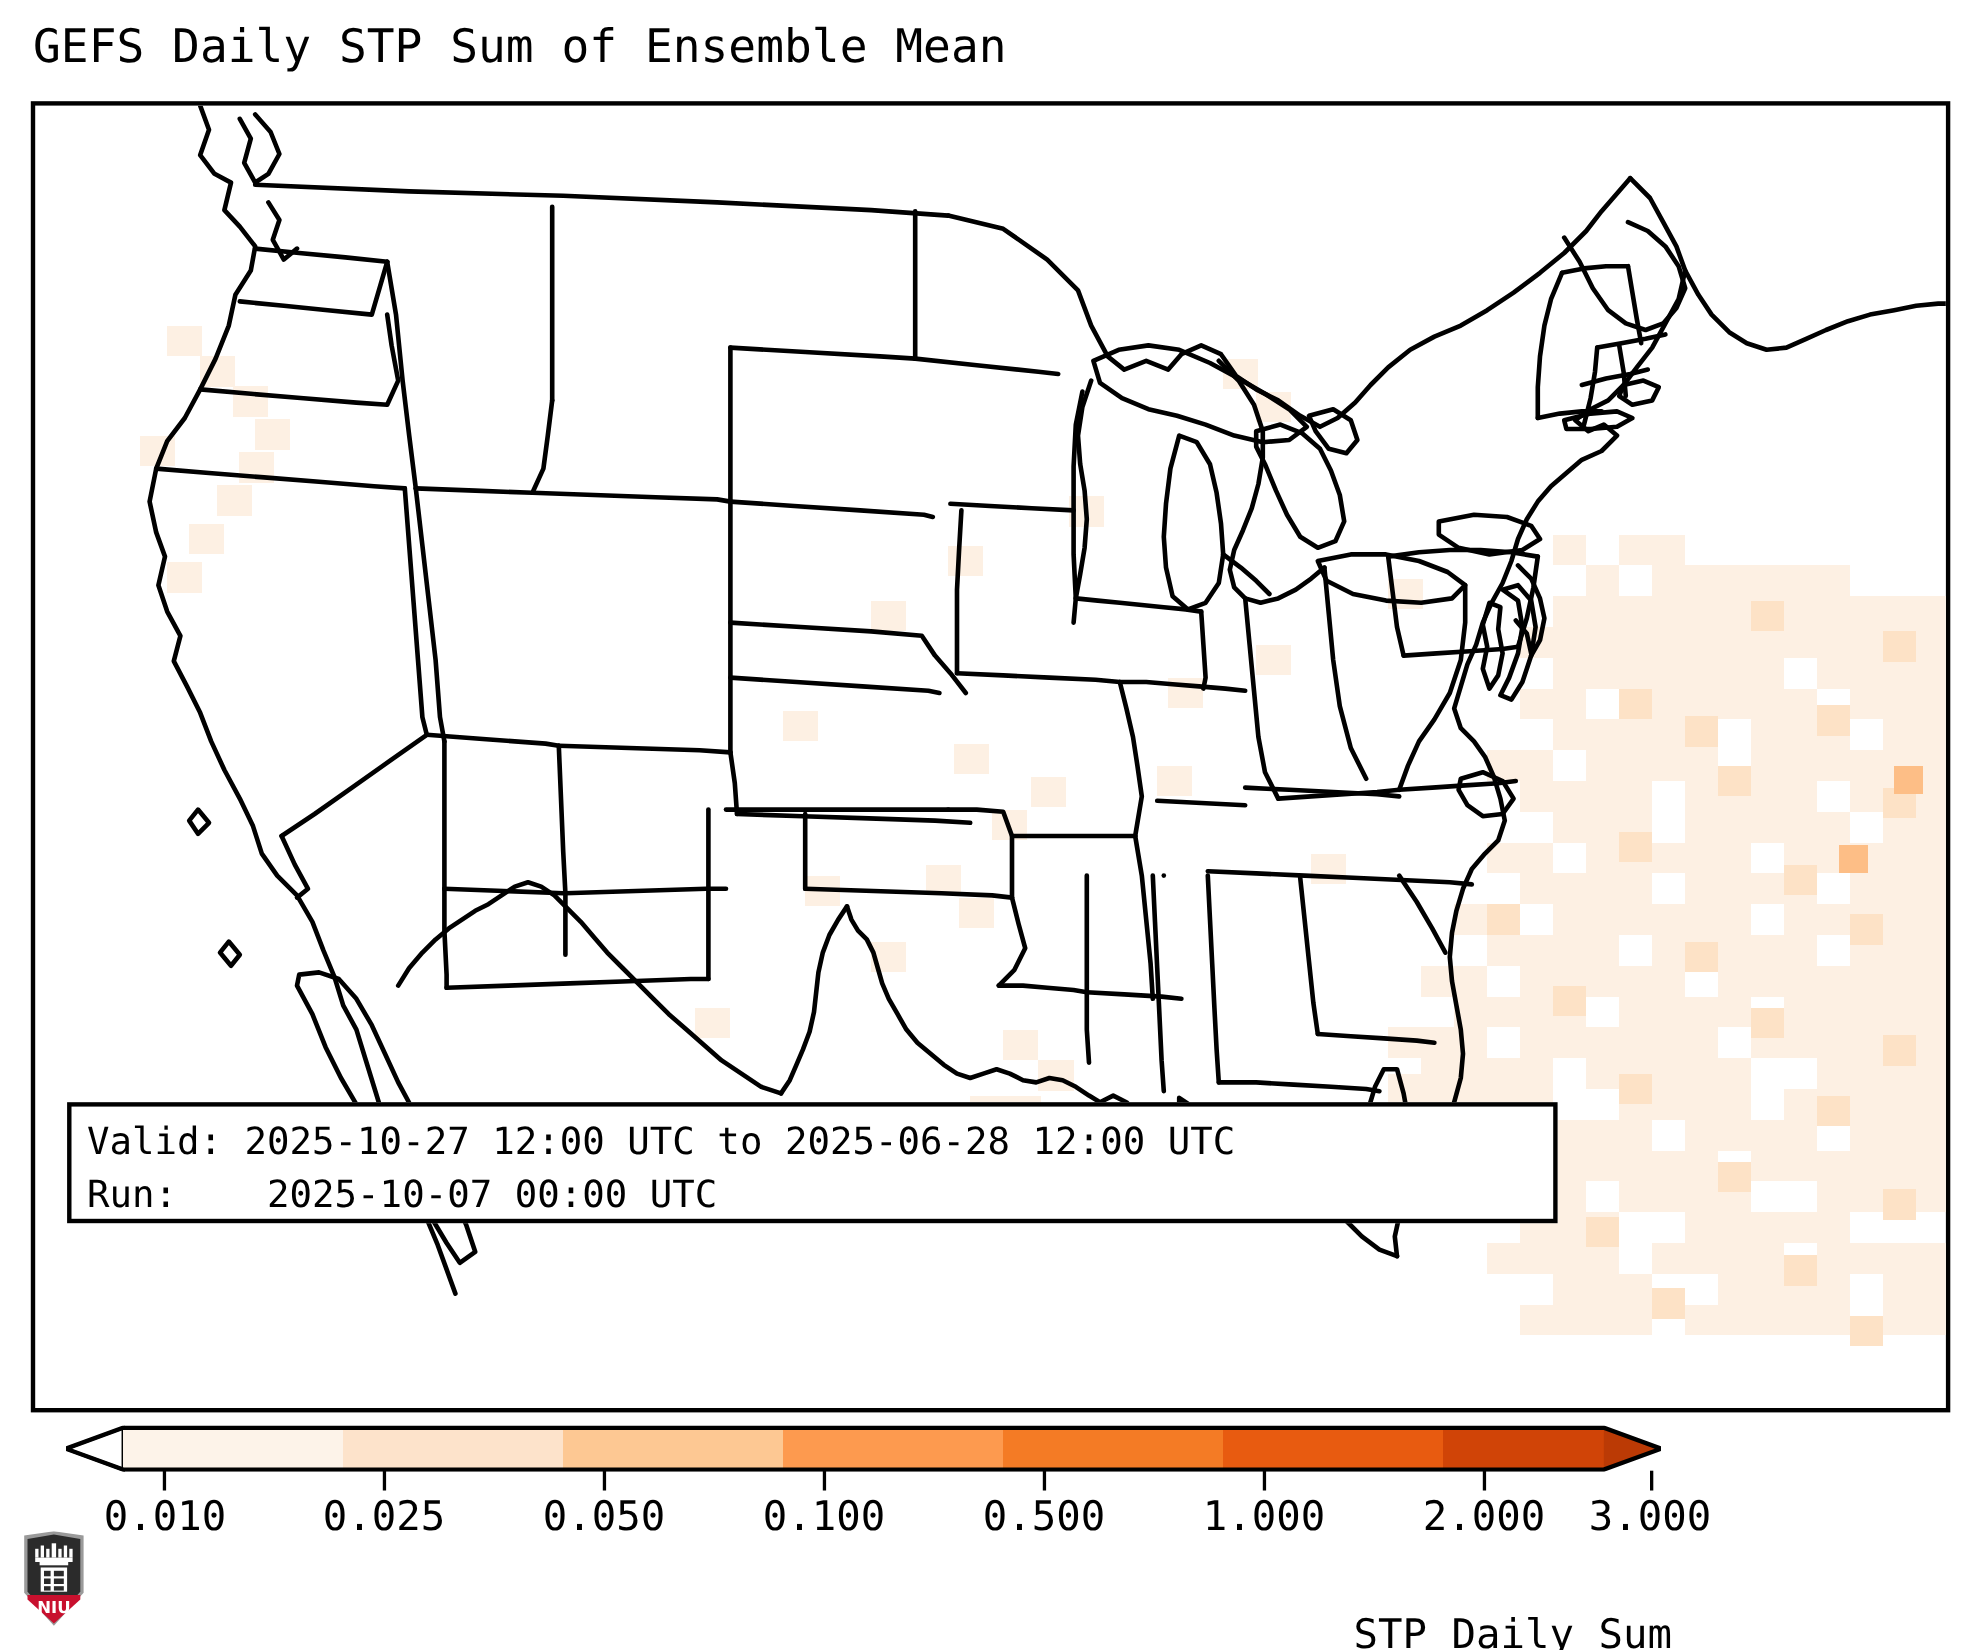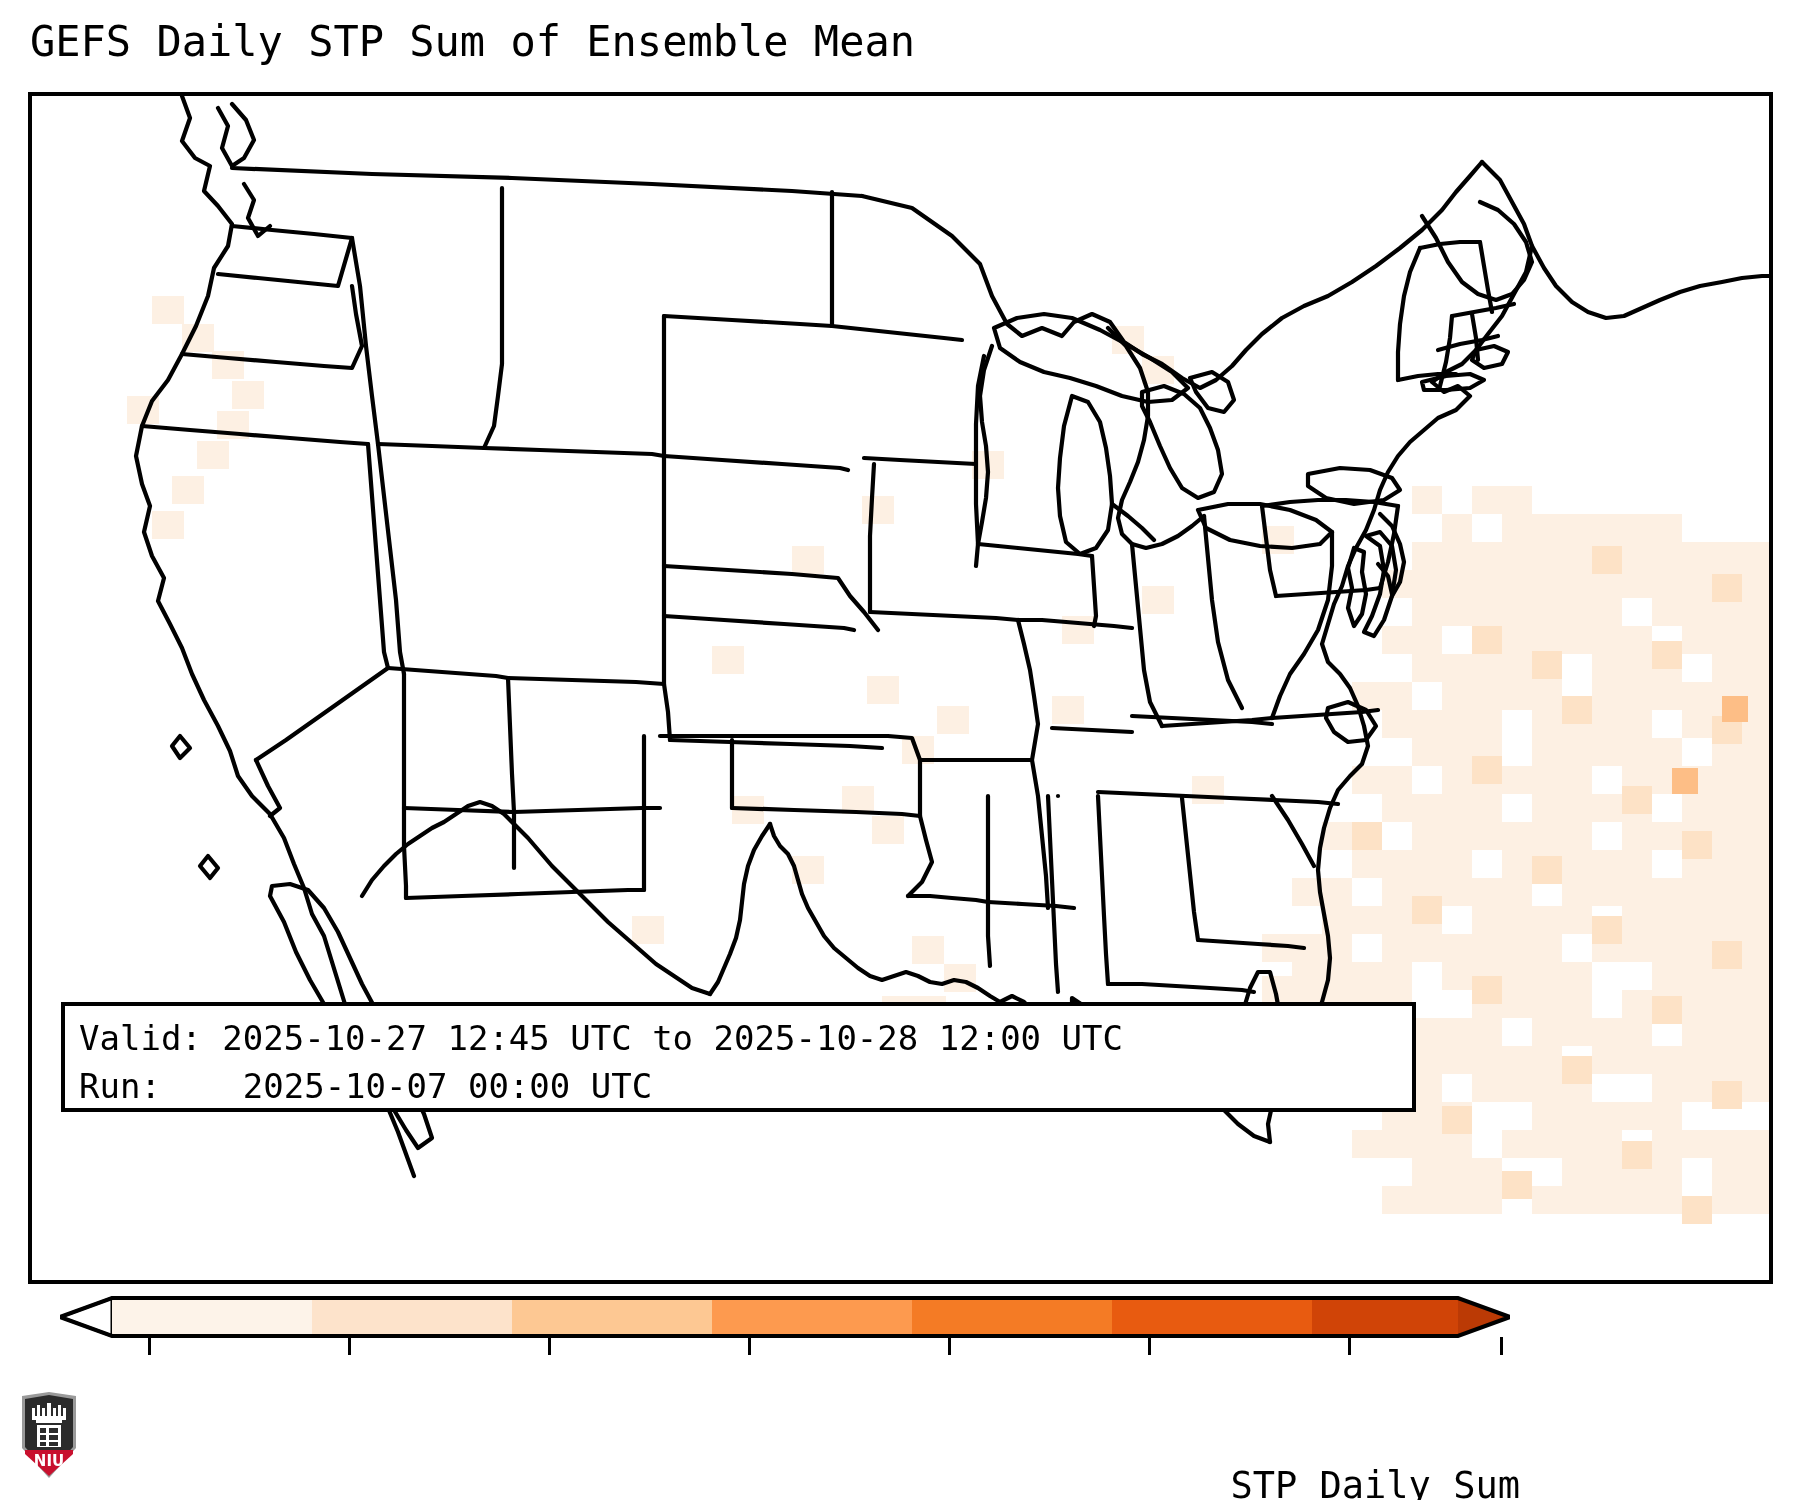--- a/index.html
+++ b/index.html
@@ -429,21 +429,21 @@
           <path d="M944 368 L906 366 L868 364 L832 362"></path>
           <path d="M838 516 L838 478 L838 440 L840 402 L842 368"></path>
           <path d="M1060 460 L1062 490 L1064 520 L1062 530"></path>
 
           <path d="M1080 408 L1096 420 L1110 432 L1122 444"></path>
         </g>
       </svg>
     </div>
 
     <div class="infobox" style="left:29px;top:906px;">
-      <div class="infoline">Valid: 2025-10-27 12:45 UTC to 2025-10-28 12:00 UTC</div>
+      <div class="infoline">Valid: 2025-10-27 12:00 UTC to 2025-06-28 12:00 UTC</div>
       <div class="infoline">Run:    2025-10-07 00:00 UTC</div>
     </div>
   </div>
 
   <div class="cbar-wrap">
     <svg class="cbar" viewBox="0 0 1450 42" preserveAspectRatio="none">
 
       <polygon points="0,21 52,2 52,40" fill="#ffffff" stroke="#000" stroke-width="3"></polygon>
 
       <g shape-rendering="crispEdges">
@@ -466,20 +466,30 @@
     <div class="tick" style="left:88px;"></div>
     <div class="tick" style="left:288px;"></div>
     <div class="tick" style="left:488px;"></div>
     <div class="tick" style="left:688px;"></div>
     <div class="tick" style="left:888px;"></div>
     <div class="tick" style="left:1088px;"></div>
     <div class="tick" style="left:1288px;"></div>
     <div class="tick" style="left:1440px;"></div>
   </div>
 
+  <div class="cb-labels">
+    <div class="cb-label" style="left:150px;">0.010</div>
+    <div class="cb-label" style="left:349px;">0.025</div>
+    <div class="cb-label" style="left:549px;">0.050</div>
+    <div class="cb-label" style="left:749px;">0.100</div>
+    <div class="cb-label" style="left:949px;">0.500</div>
+    <div class="cb-label" style="left:1149px;">1.000</div>
+    <div class="cb-label" style="left:1349px;">2.000</div>
+    <div class="cb-label" style="left:1500px;">3.000</div>
+  </div>
 
   <div class="cb-axis-title">STP Daily Sum</div>
 
   <svg class="logo" viewBox="0 0 62 88">
     <path d="M4 4 L31 0 L58 4 L58 56 L31 86 L4 56 Z" fill="#9a9a9a"></path>
     <path d="M7 7 L31 3 L55 7 L55 55 L31 82 L7 55 Z" fill="#2b2b2b"></path>
 
     <g fill="#ffffff">
       <rect x="14" y="16" width="3" height="8"></rect>
         <rect x="19" y="13" width="3" height="11"></rect>

